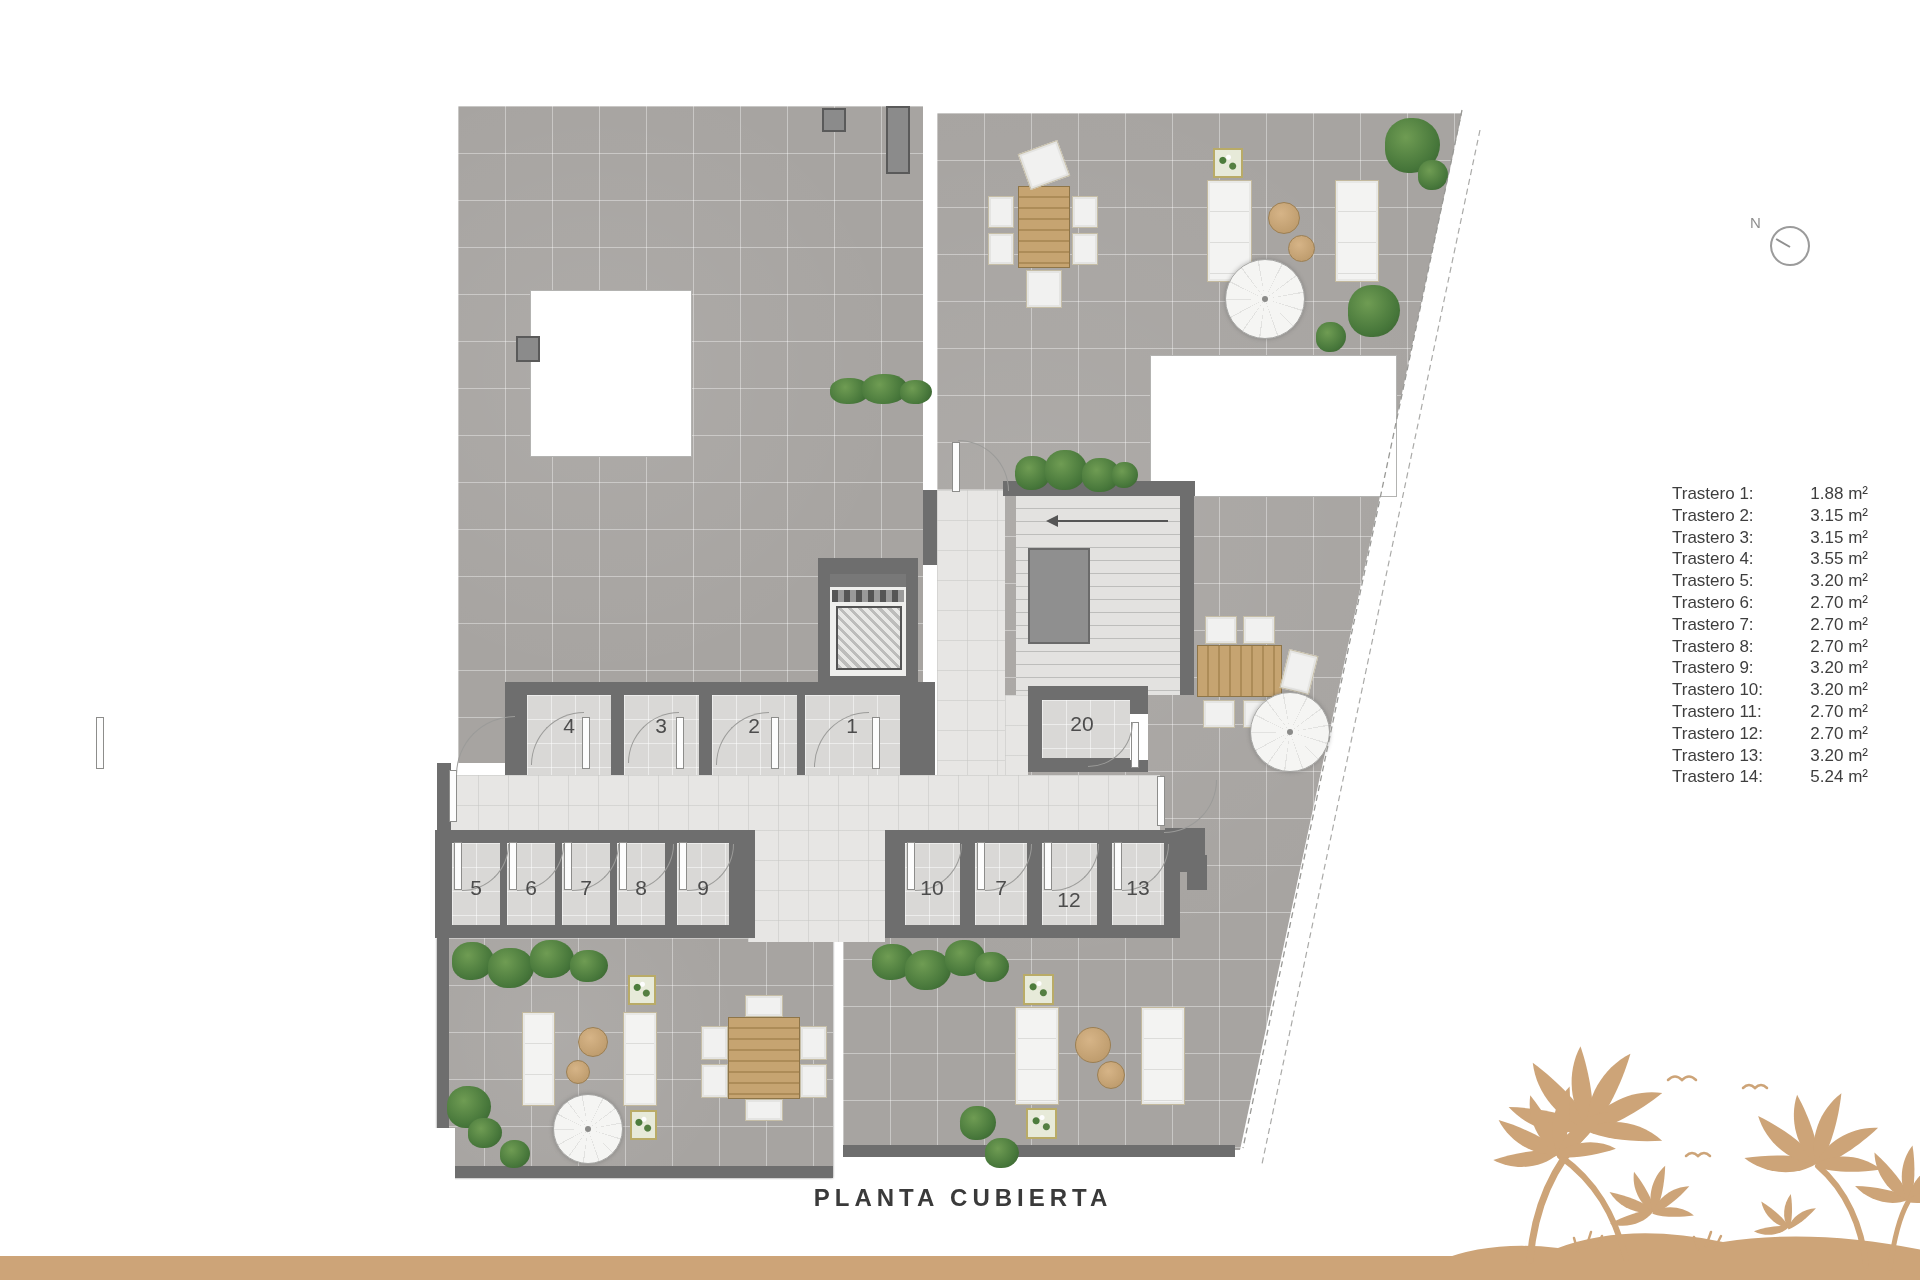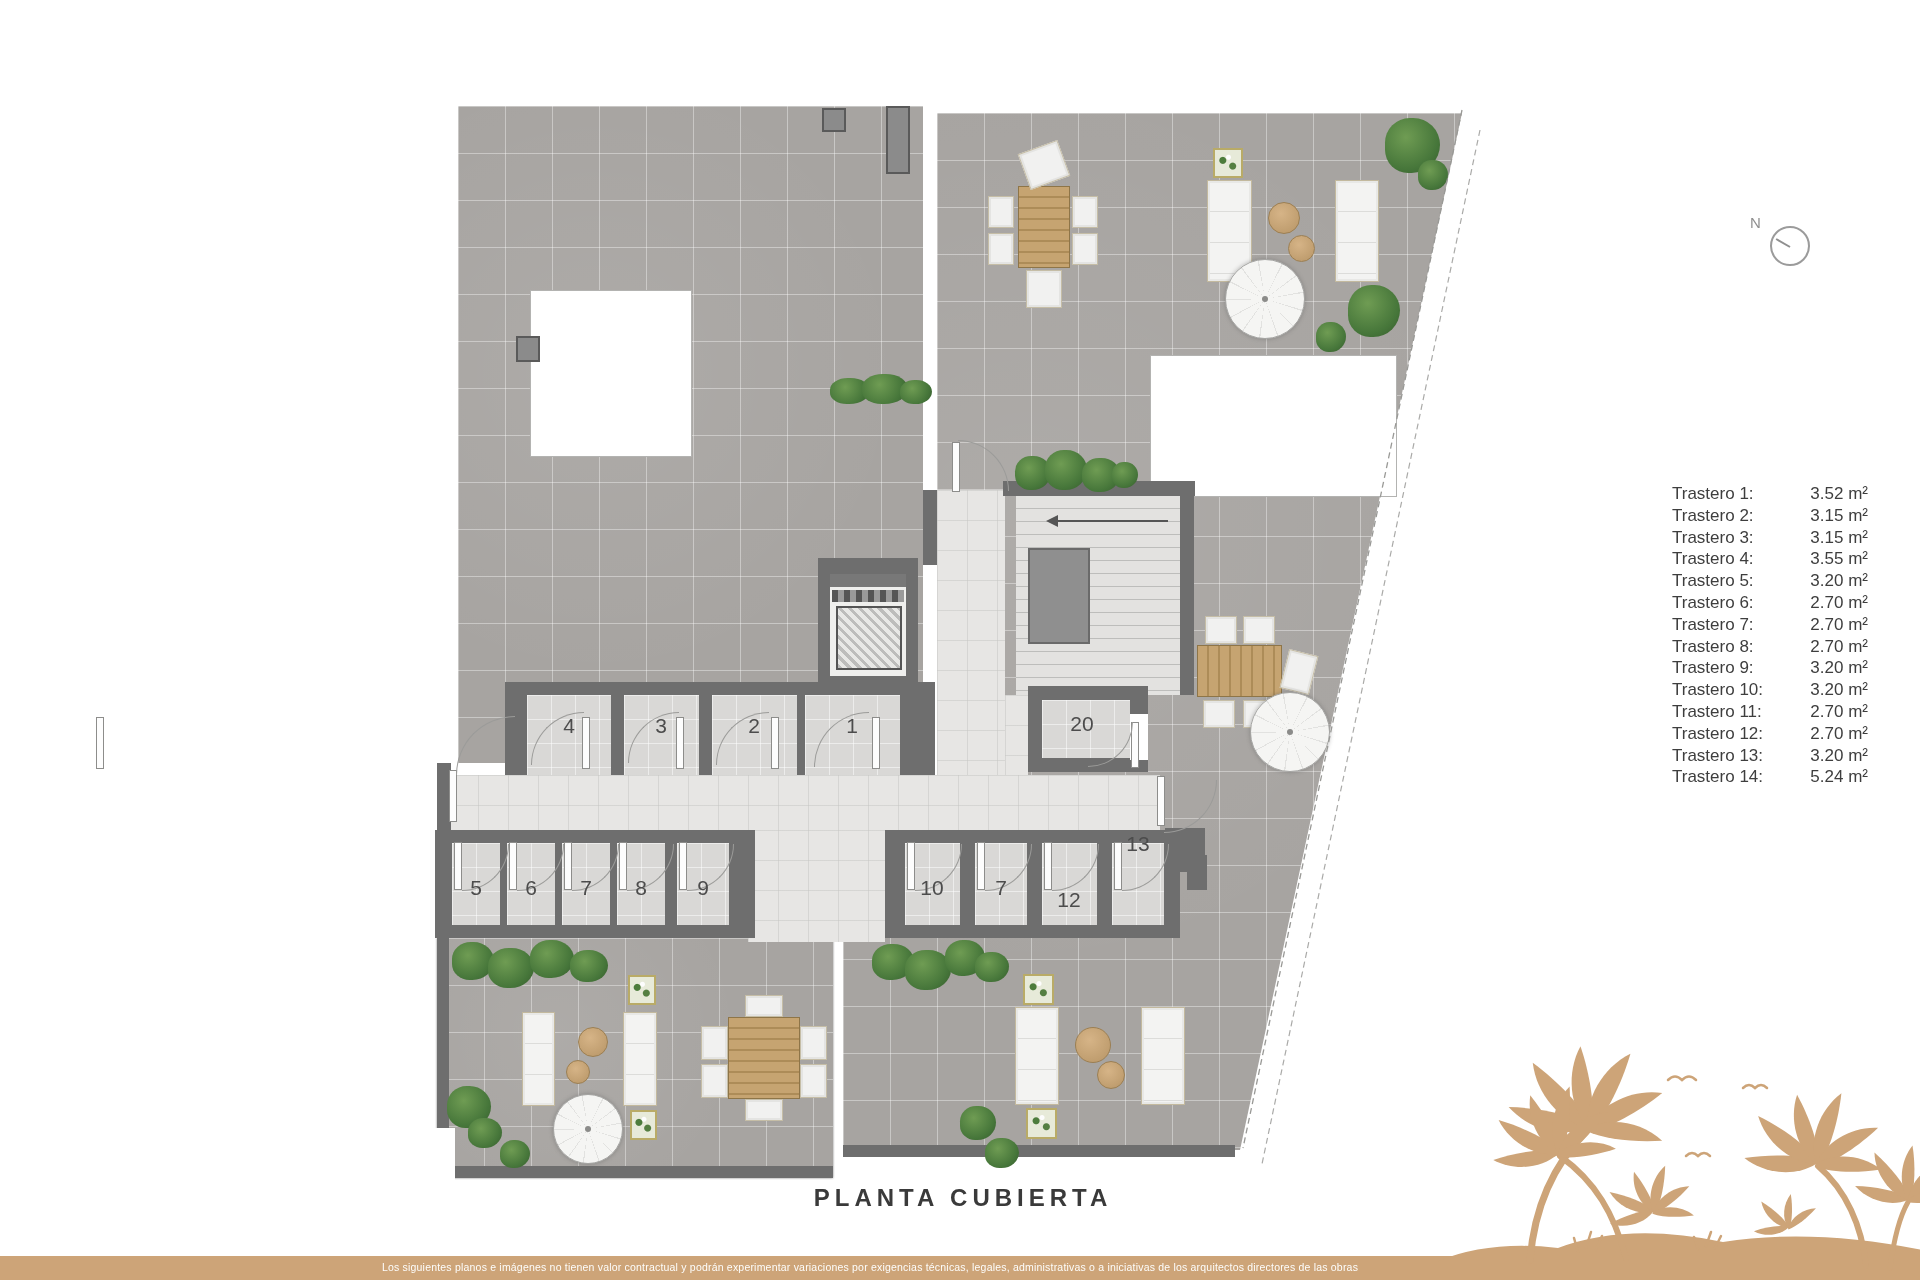--- a/index.html
+++ b/index.html
@@ -182,21 +182,21 @@
   <span class="rnum" style="left:644px;top:714px;">3</span>
   <span class="rnum" style="left:552px;top:714px;">4</span>
   <span class="rnum" style="left:459px;top:876px;">5</span>
   <span class="rnum" style="left:514px;top:876px;">6</span>
   <span class="rnum" style="left:569px;top:876px;">7</span>
   <span class="rnum" style="left:624px;top:876px;">8</span>
   <span class="rnum" style="left:686px;top:876px;">9</span>
   <span class="rnum" style="left:915px;top:876px;">10</span>
   <span class="rnum" style="left:984px;top:876px;">7</span>
   <span class="rnum" style="left:1052px;top:876px;margin-top:12px;">12</span>
-  <span class="rnum" style="left:1121px;top:832px;">13</span>
+  <span class="rnum" style="left:1121px;top:876px;">13</span>
   <span class="rnum" style="left:1065px;top:712px;">20</span>
 
   <div class="wood-v" style="left:1018px;top:186px;width:50px;height:80px;"></div>
   <div class="chairw" style="left:988px;top:196px;width:24px;height:30px;"></div>
   <div class="chairw" style="left:988px;top:233px;width:24px;height:30px;"></div>
   <div class="chairw" style="left:1072px;top:196px;width:24px;height:30px;"></div>
   <div class="chairw" style="left:1072px;top:233px;width:24px;height:30px;"></div>
   <div class="chairw" style="left:1023px;top:146px;width:40px;height:36px;transform:rotate(-20deg);"></div>
   <div class="chairw" style="left:1026px;top:270px;width:34px;height:36px;"></div>
 
@@ -274,21 +274,21 @@
   </svg>
 
   <span class="compassN">N</span>
   <div class="compassC">
     <div class="needle"></div>
   </div>
 
   <div class="legend">
     <div class="lrow">
         <span>Trastero 1:</span>
-        <span>3.52 m²</span>
+        <span>1.88 m²</span>
       </div>
     <div class="lrow">
         <span>Trastero 2:</span>
         <span>3.15 m²</span>
       </div>
     <div class="lrow">
         <span>Trastero 3:</span>
         <span>3.15 m²</span>
       </div>
     <div class="lrow">
@@ -333,21 +333,20 @@
       </div>
     <div class="lrow">
         <span>Trastero 14:</span>
         <span>5.24 m²</span>
       </div>
   </div>
 
   <div class="title">PLANTA CUBIERTA</div>
 
   <div class="footerbar"></div>
-  <div class="disclaimer">Los siguientes planos e imágenes no tienen valor contractual y podrán experimentar variaciones por exigencias técnicas, legales, administrativas o a iniciativas de los arquitectos directores de las obras</div>
 
   <svg style="left:1438px;top:1016px;" width="482" height="264" viewBox="0 0 482 264">
     <defs>
       <path id="leaf" d="M0 0 C14 -18 42 -26 66 -18 C44 -6 18 3 0 3 Z"></path>
     </defs>
     <g fill="#cda478" stroke="none">
       <path d="M-2 264 L-2 246 Q50 224 120 232 Q190 206 285 226 Q375 212 484 234 L484 264 Z"></path>
     </g>
     <g stroke="#cda478" fill="none" stroke-linecap="round">
       <path d="M92 244 C96 196 112 152 148 116" stroke-width="7"></path>

